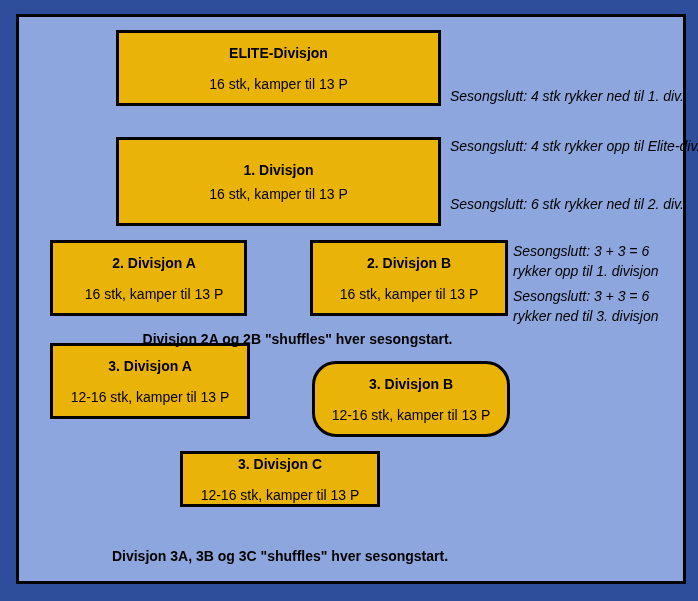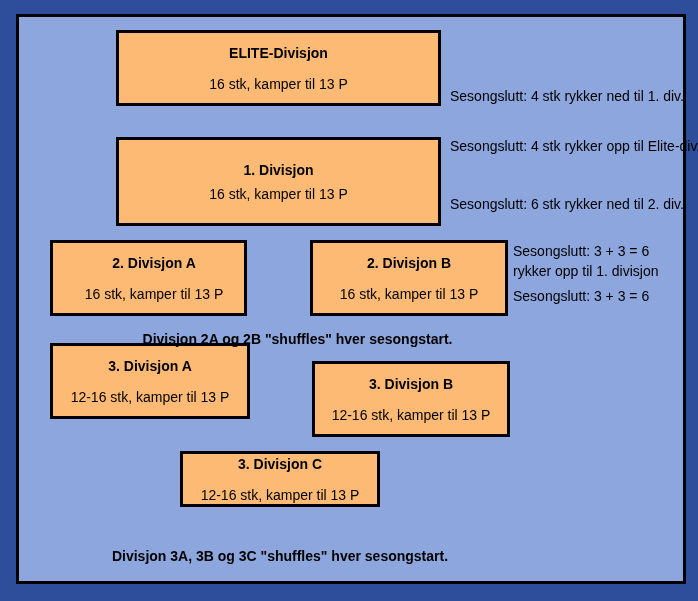--- a/index.html
+++ b/index.html
@@ -18,56 +18,56 @@
     position: absolute;
     left: 16px;
     top: 14px;
     width: 664px;
     height: 564px;
     background: #8da6dd;
     border: 3px solid #000000;
   }
   .box {
     position: absolute;
-    background: #fdba74;
+    background: #eab308;
     border: 3px solid #000000;
     box-sizing: border-box;
     display: flex;
     flex-direction: column;
     align-items: center;
     justify-content: center;
     gap: 15px;
     text-align: center;
     color: #000;
   }
   .box .title { font-weight: bold; font-size: 14px; }
   .box .subtitle { font-size: 14px; }
 
   .box-elite  { left: 116px; top: 30px;  width: 325px; height: 76px; }
   .box-div1   { left: 116px; top: 137px; width: 325px; height: 89px; gap: 8px; }
   .box-div2a  { left: 50px;  top: 240px; width: 197px; height: 76px; padding-left: 11px; }
   .box-div2b  { left: 310px; top: 240px; width: 198px; height: 76px; text-align: center; }
   .box-div3a  { left: 50px;  top: 343px; width: 200px; height: 76px; }
-  .box-div3b  { left: 312px; top: 361px; width: 198px; height: 76px; }
+  .box-div3b  { left: 312px; top: 361px; width: 198px; height: 76px; border-radius: 24px; }
   .box-div3c  { left: 180px; top: 451px; width: 200px; height: 56px; }
 
   .annotation {
     position: absolute;
     font-size: 14px;
     line-height: 20px;
     color: #000;
     white-space: nowrap;
   }
   .ann-1 { left: 450px; top: 86px;  }
   .ann-2 { left: 450px; top: 136px; }
   .ann-3 { left: 450px; top: 194px; }
   .ann-4 { left: 513px; top: 241px; }
   .ann-5 { left: 513px; top: 286px; }
   .ann-6 { left: 513px; top: 359px; }
-  .annotation span { display: block; }
+  .annotation span { display: block; font-style: italic; }
 
   .note {
     position: absolute;
     font-weight: bold;
     font-size: 14px;
     color: #000;
     text-align: center;
     white-space: nowrap;
   }
   .note-1 { left: 0; width: 595px; top: 331px; }
@@ -126,18 +126,19 @@
     <span>Sesongslutt: 6 stk rykker ned til 2. div.</span>
   </div>
 
   <div class="annotation ann-4">
     <span>Sesongslutt: 3 + 3 = 6</span>
     <span>rykker opp til 1. divisjon</span>
   </div>
 
   <div class="annotation ann-5">
     <span>Sesongslutt: 3 + 3 = 6</span>
+    <span>rykker ned til 3. divisjon</span>
   </div>
 
 
   <div class="note note-1">Divisjon 2A og 2B "shuffles" hver sesongstart.</div>
   <div class="note note-2">Divisjon 3A, 3B og 3C "shuffles" hver sesongstart.</div>
 </div>
 
 </body></html>

